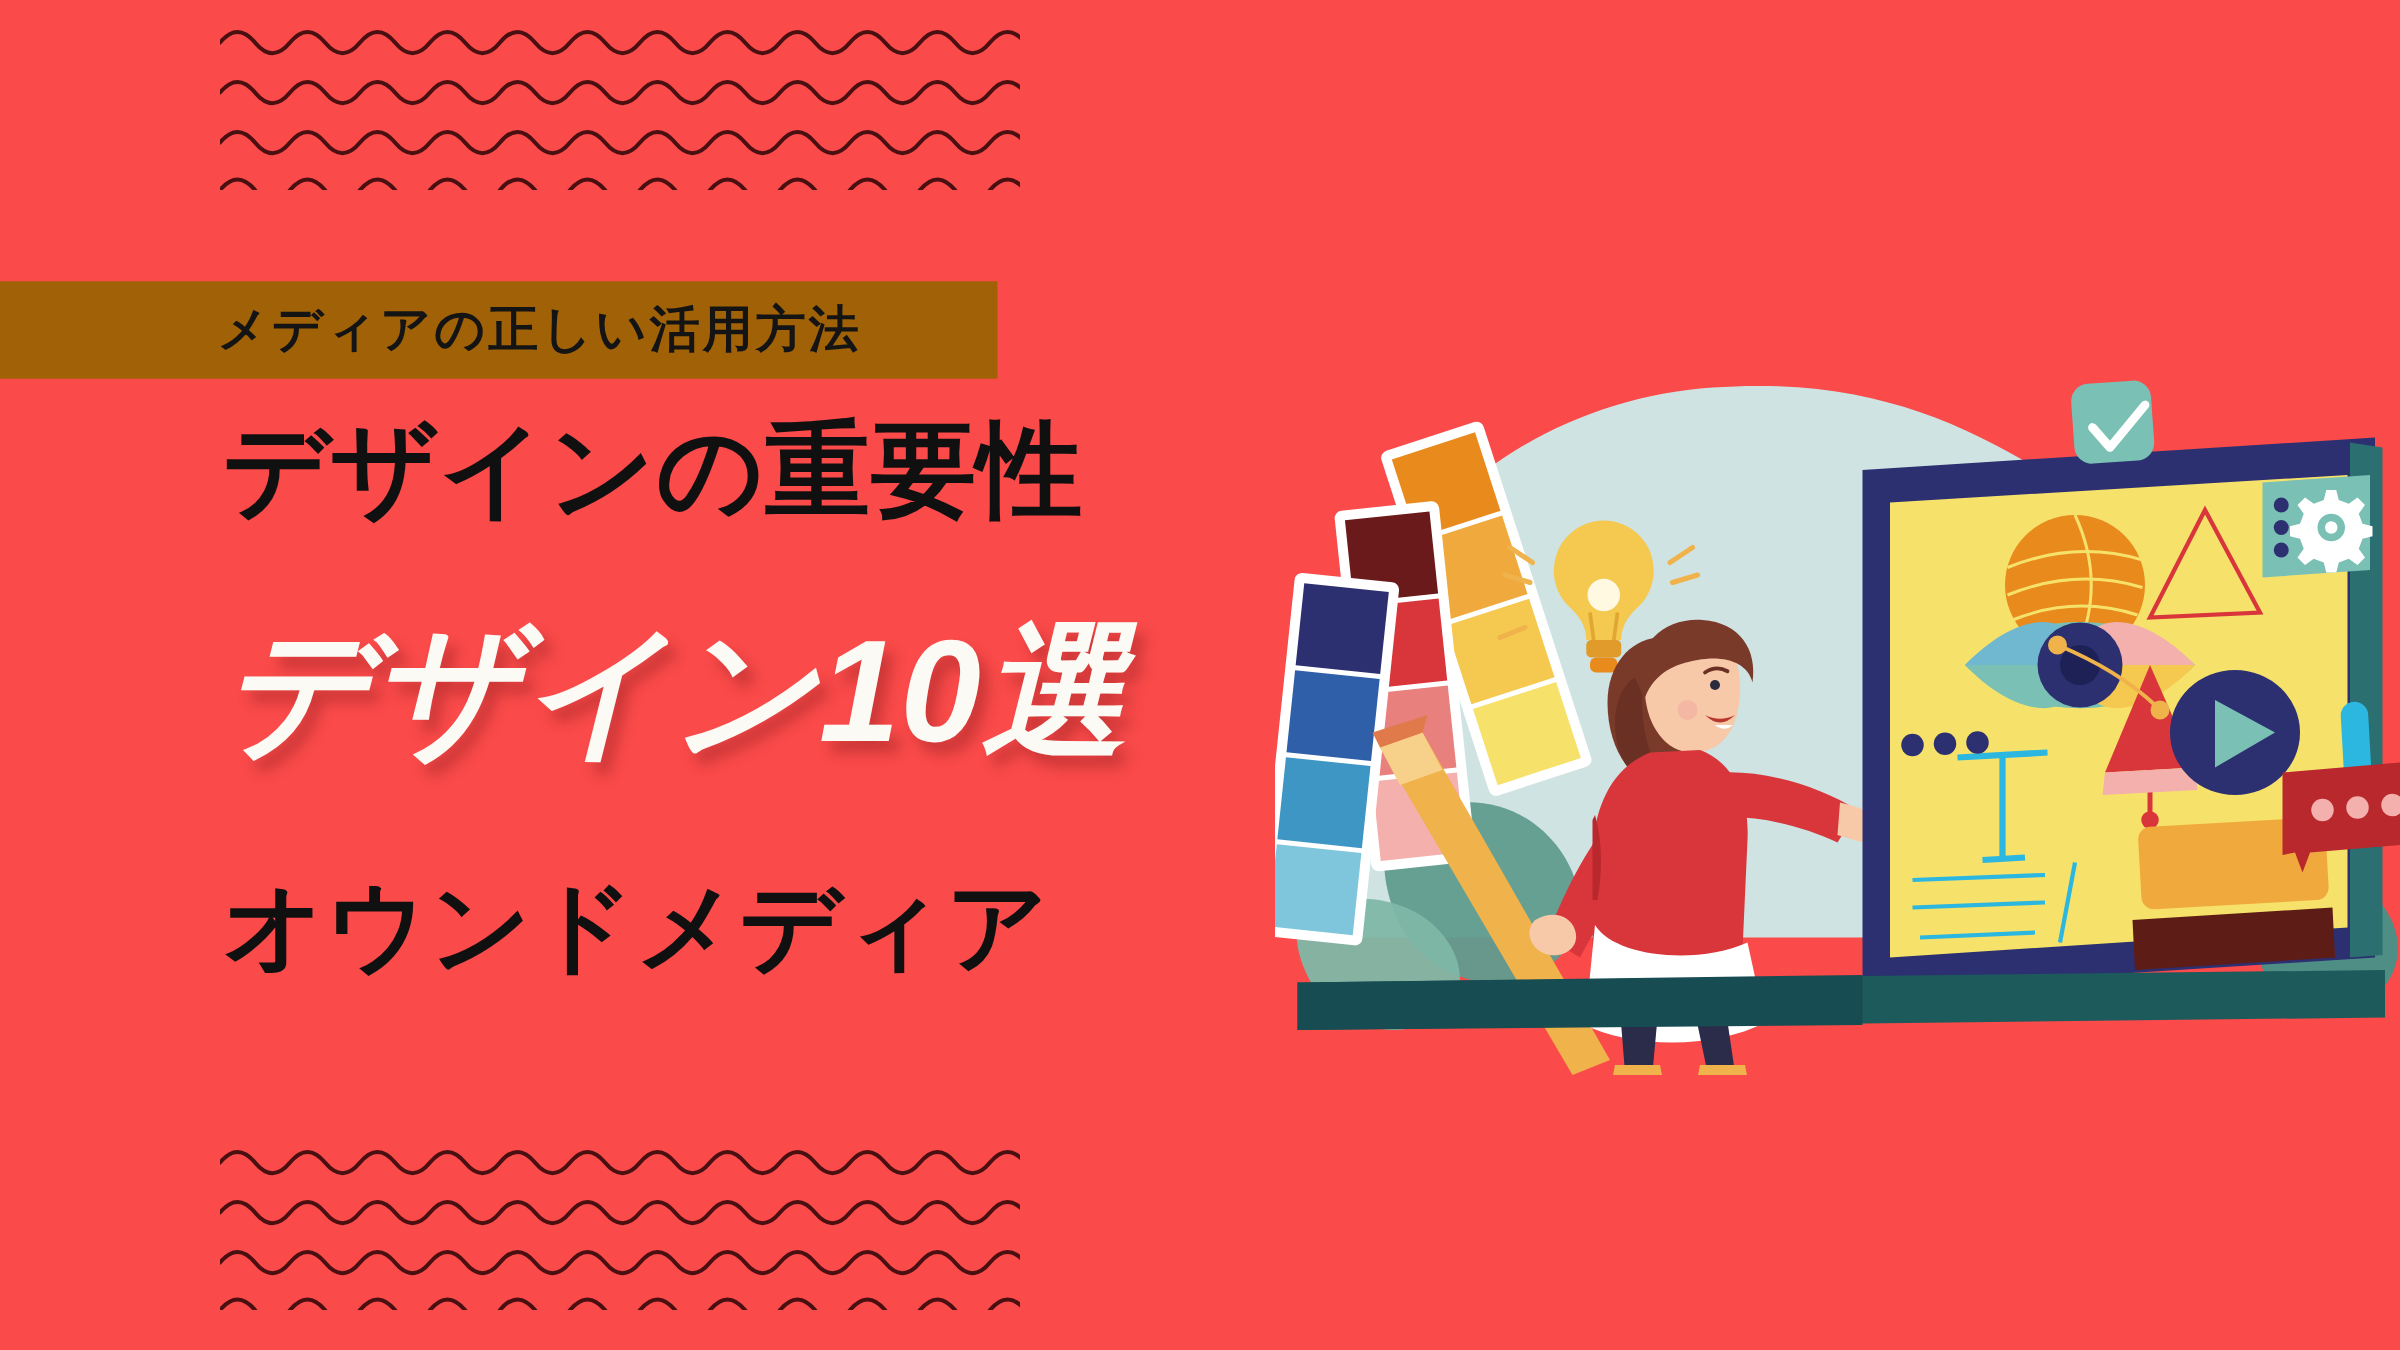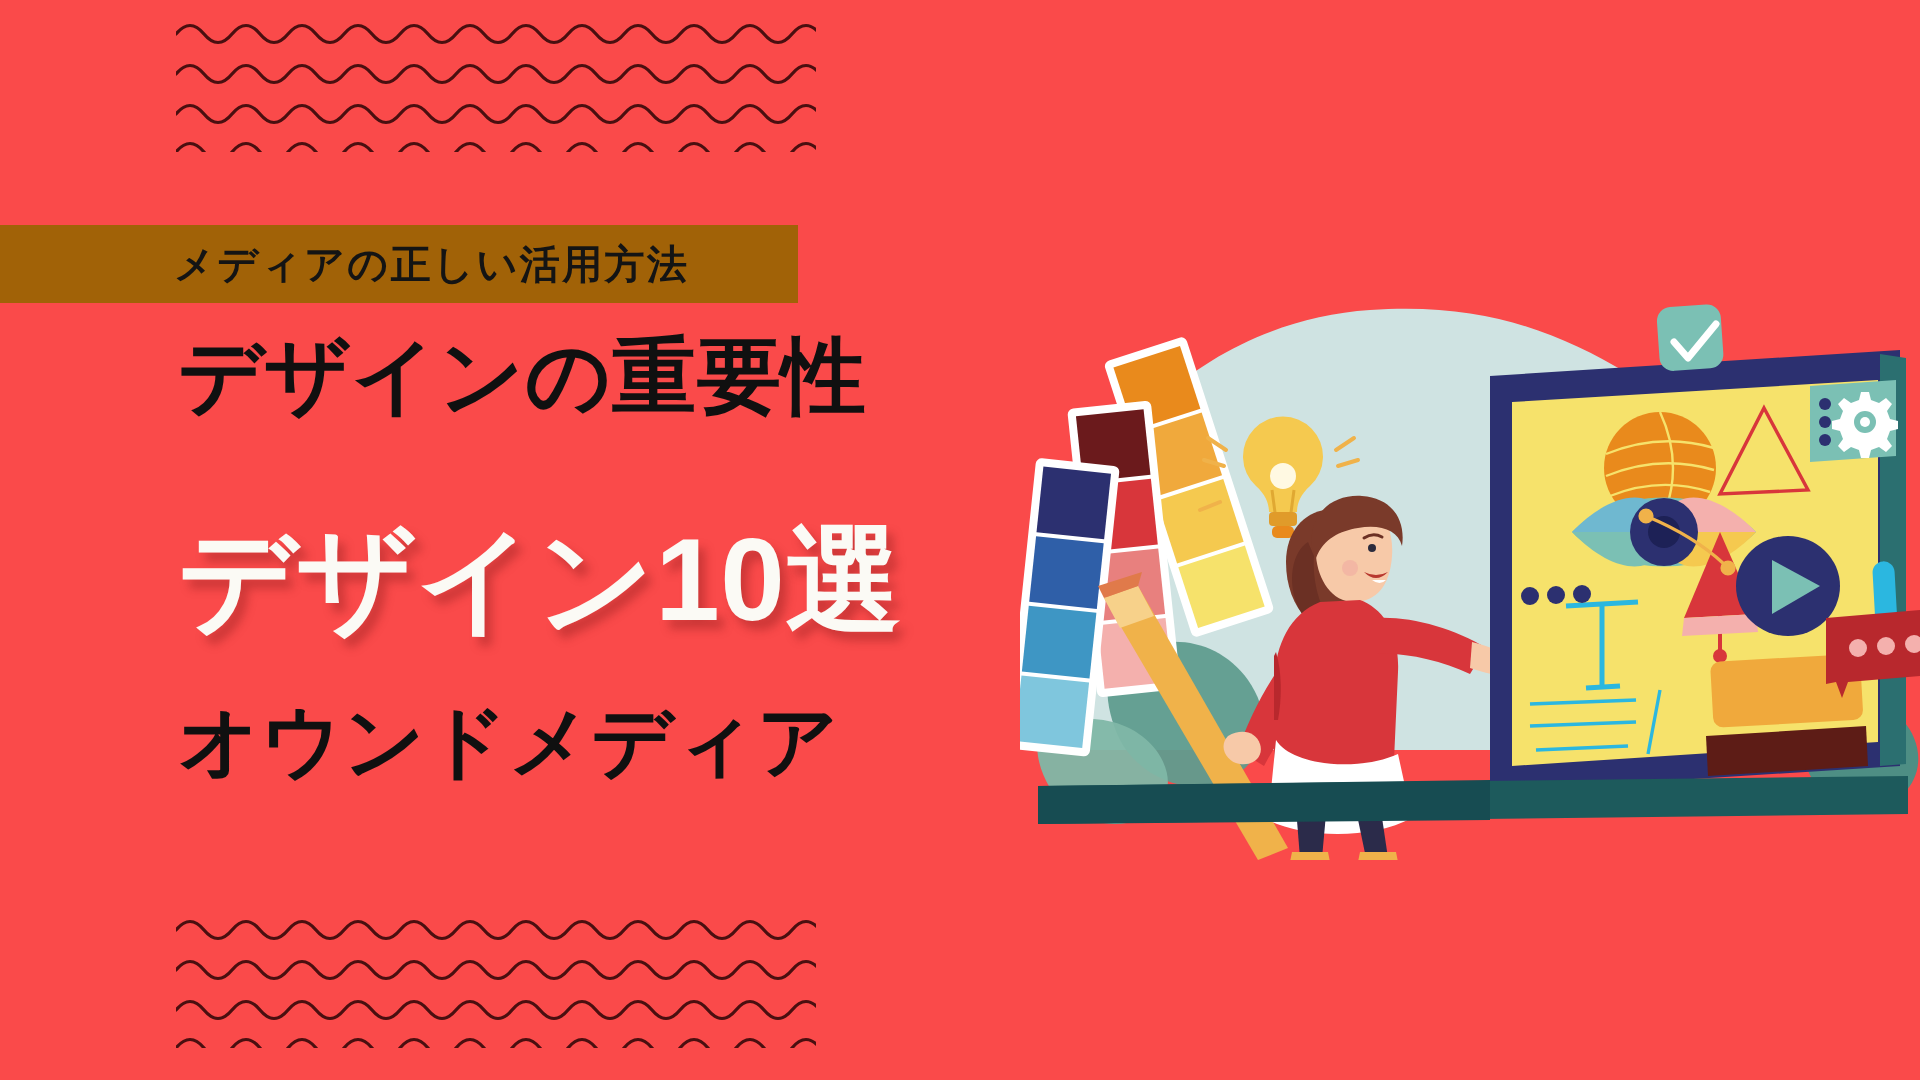--- a/index.html
+++ b/index.html
@@ -36,23 +36,24 @@
   }
 
   .h-line{
     position:absolute;left:178px;white-space:nowrap;line-height:1;
     font-weight:700;letter-spacing:.02em;
   }
   .h-line.l1{
     top:334px;font-size:84px;color:#101010;letter-spacing:.01em;
   }
   .h-line.l2{
-    top:522px;font-size:116px;color:#fbfaf5;
+    top:495px;font-size:116px;color:#fbfaf5;
     letter-spacing:.005em;
     text-shadow:7px 9px 10px rgba(120,20,20,.35);
+    font-style:italic;
   }
   .h-line.l3{
     top:702px;font-size:80px;color:#101010;letter-spacing:.01em;
   }
 
   
   .illo{position:absolute;left:1020px;top:280px;width:900px;height:580px;}
   .illo svg{display:block;}
 </style>
 </head>

